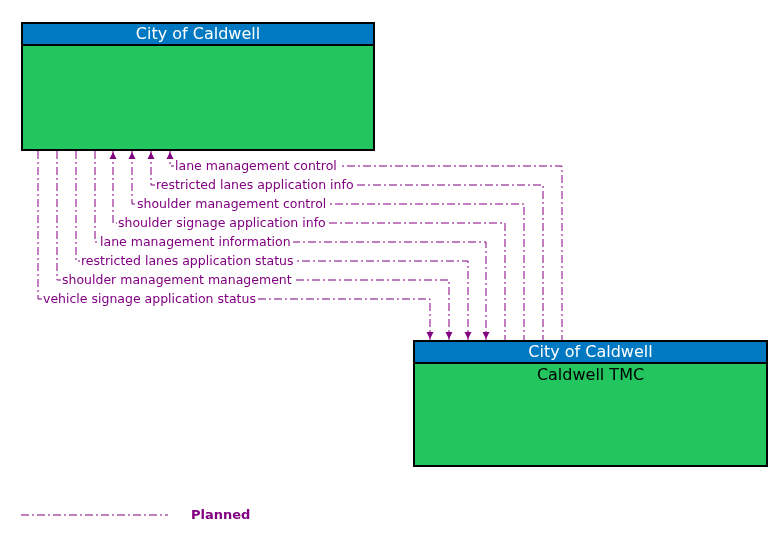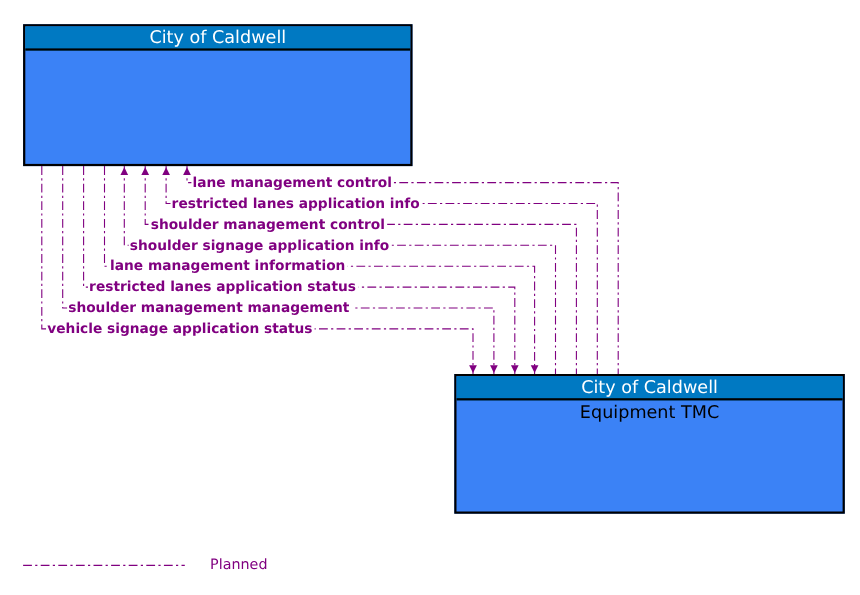--- a/index.html
+++ b/index.html
@@ -7,21 +7,21 @@
     position: relative;
     width: 782px;
     height: 541px;
     background: var(--bg, #ffffff);
     font-family: "DejaVu Sans", "Liberation Sans", sans-serif;
     overflow: hidden;
   }
   .entity-box {
     position: absolute;
     border: 2px solid #000000;
-    background: #3b82f6;
+    background: #22c55e;
     box-sizing: border-box;
   }
   .entity-box .owner {
     height: 20px;
     line-height: 20px;
     background: var(--header-blue, #0079C2);
     color: var(--header-text, #ffffff);
     text-align: center;
     font-size: 16px;
     border-bottom: 2px solid #000000;
@@ -54,49 +54,50 @@
 
   .flow-label {
     position: absolute;
     transform: translateY(-54%);
     background: #ffffff;
     color: var(--flow-purple, #800080);
     font-size: 12.5px;
     line-height: 15px;
     padding: 0 2px 0 1px;
     white-space: nowrap;
-    font-weight: bold;
   }
 
   #legend {
     position: absolute;
     left: 20px;
     top: 506px;
     height: 16px;
     display: flex;
+    align-items: center;
+    font-weight: bold;
   }
   #legend .legend-text {
     color: var(--flow-purple, #800080);
     font-size: 13px;
     margin-left: 21px;
     white-space: nowrap;
   }
 </style>
 </head>
 <body>
 
 <div id="stage" style="--header-blue: #0079C2; --header-text: #FFFFFF; --body-text: #000000; --flow-purple: #800080; --bg: #FFFFFF;">
 
   <div id="box-fe" class="entity-box">
     <div class="owner">City of Caldwell</div>
   </div>
 
   <div id="box-tmc" class="entity-box">
     <div class="owner">City of Caldwell</div>
-    <div class="ename">Equipment TMC</div>
+    <div class="ename">Caldwell TMC</div>
   </div>
 
   <svg id="flow-svg" viewBox="0 0 782 541">
       <polyline points="170,151 170,166 562,166 562,340" class="flow-line"></polyline>
       <polygon points="170,152 166.5,159 173.5,159" class="flow-arrow"></polygon>
       <polyline points="151,151 151,185 543,185 543,340" class="flow-line"></polyline>
       <polygon points="151,152 147.5,159 154.5,159" class="flow-arrow"></polygon>
       <polyline points="132,151 132,204 524,204 524,340" class="flow-line"></polyline>
       <polygon points="132,152 128.5,159 135.5,159" class="flow-arrow"></polygon>
       <polyline points="113,151 113,223 505,223 505,340" class="flow-line"></polyline>

